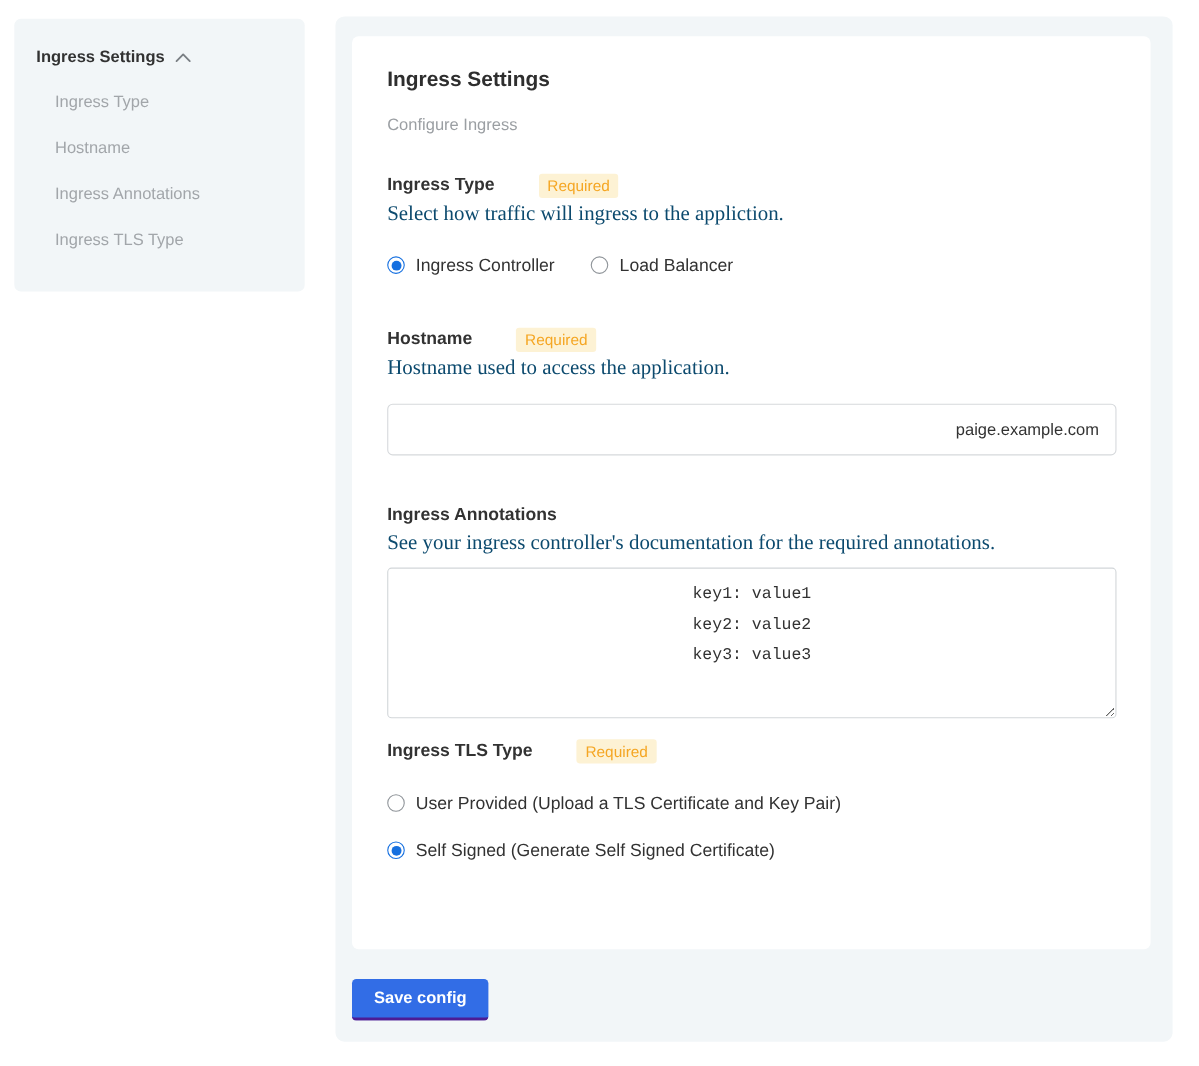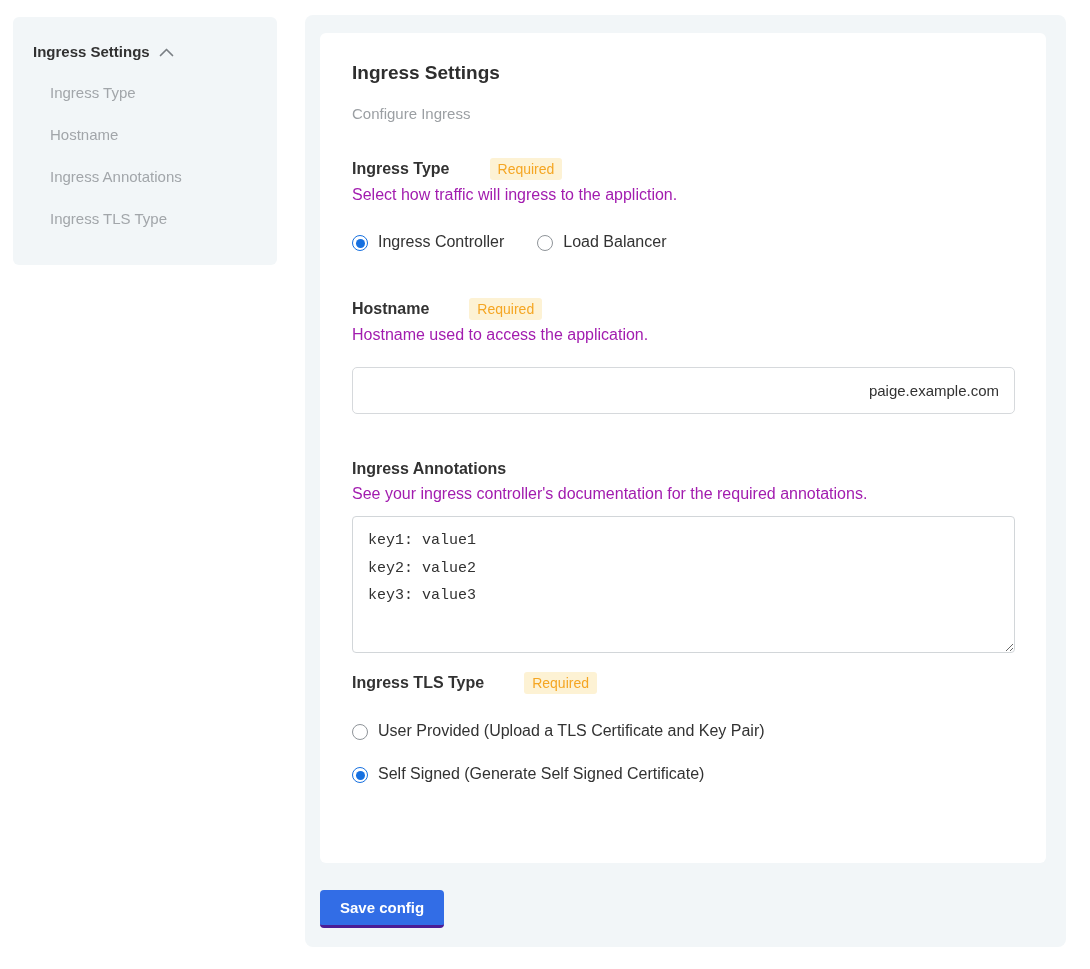--- a/index.html
+++ b/index.html
@@ -58,25 +58,25 @@
   .field-tls { margin-top: 19px; }
 
   .field-label-row { display: flex; align-items: center; gap: 10px; line-height: 20px; }
   .field-label { font-size: 16px; font-weight: bold; color: #323232; }
   .badge {
     background: #fdf2d4; color: #f5a623;
     font-size: 14px; padding: 2px 8px; border-radius: 3px;
     line-height: 18px;
     margin-left: 30px;
   }
-  .field-help { margin-top: 5px; font-size: 16px; color: #a21caf; line-height: 19px; }
+  .field-help { margin-top: 5px; font-size: 19px; color: #0c4a6e; line-height: 19px; font-family: Liberation Serif, serif; }
 
   
   .radio-row { margin-top: 29px; display: flex; gap: 33px; }
-  .radio-opt { display: flex; align-items: flex-end; cursor: pointer; }
+  .radio-opt { display: flex; align-items: flex-start; cursor: pointer; }
   .radio {
     width: 16px; height: 16px; border-radius: 50%;
     position: relative; flex: none; background: #fff;
   }
   .radio.on { border: 1.5px solid #1670e0; }
   .radio.on::after {
     content: ""; position: absolute; left: 2.5px; top: 2.5px; right: 2.5px; bottom: 2.5px;
     background: #1670e0; border-radius: 50%;
   }
   .radio.off { border: 1.5px solid #8f9499; }
@@ -99,21 +99,21 @@
   .default-line b { color: #32405c; font-weight: bold; }
 
   
   .annotations-textarea {
     display: block; margin-top: 13px;
     width: 663px; height: 137px;
     border: 1px solid #d2d6d9; border-radius: 4px;
     padding: 10px 15px;
     font-family: "Liberation Mono", "DejaVu Sans Mono", monospace;
     font-size: 15px; line-height: 27.5px; color: #323232;
-    resize: both; outline: none; overflow: auto;
+    resize: both; outline: none; overflow: auto; text-align: center;
   }
 
   
   .save-btn {
     position: absolute;
     left: 15px; top: 875px;
     height: 38px; padding: 0 20px;
     background: #326de6;
     border: none; border-bottom: 3px solid #4c1d95;
     border-radius: 4px;

